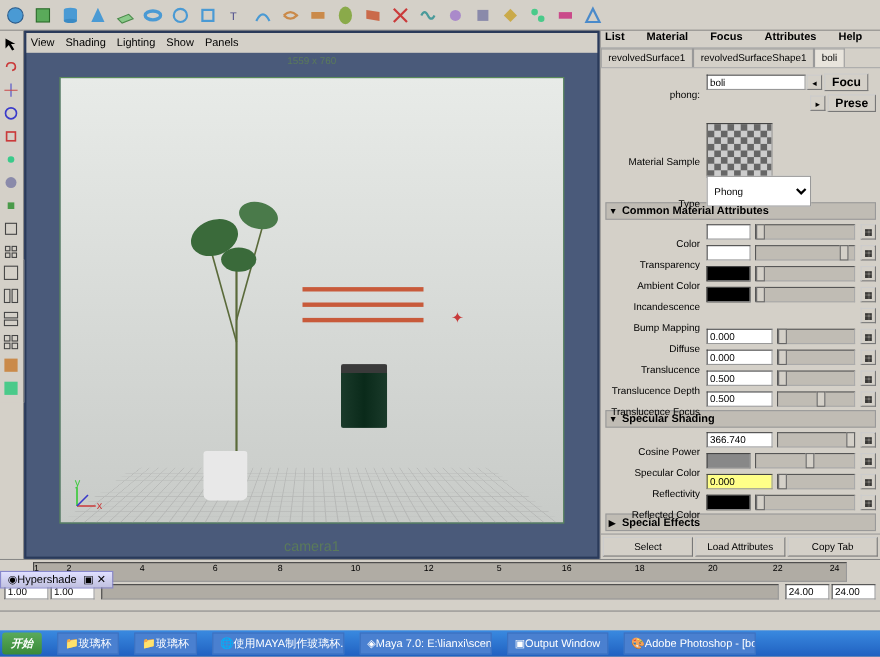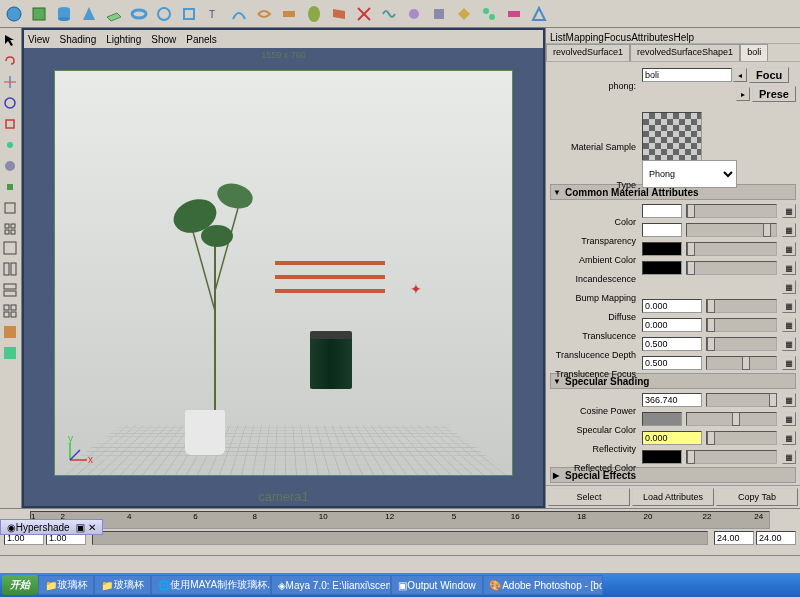--- a/index.html
+++ b/index.html
@@ -23,21 +23,21 @@
 .pot { position: absolute; left: 130px; bottom: 20px; width: 40px; height: 45px; background: #e8e8e8; border-radius: 3px 3px 6px 6px; }
 .cylinder { position: absolute; left: 255px; top: 260px; width: 42px; height: 58px; background: linear-gradient(90deg, #1a3a2a, #0a2a1a, #1a3a2a); border-radius: 2px; border-top: 8px solid #3a3a3a; }
 .floor-grid { position: absolute; bottom: 0; left: 0; right: 0; height: 140px; background: repeating-linear-gradient(90deg, transparent, transparent 10px, #999 10px, #999 11px), repeating-linear-gradient(0deg, transparent, transparent 10px, #999 10px, #999 11px); opacity: 0.4; transform: perspective(300px) rotateX(60deg); transform-origin: bottom; }
 .red-lines { position: absolute; left: 220px; top: 190px; }
 .red-line { width: 110px; height: 4px; background: #c85a3a; margin-bottom: 10px; }
 .red-cross { position: absolute; left: 355px; top: 210px; color: #c83a3a; font-size: 14px; }
 .axis-gizmo { position: absolute; left: 10px; bottom: 10px; width: 30px; height: 30px; }
 .cam-label { position: absolute; bottom: 2px; left: 50%; transform: translateX(-50%); color: #5a7a5a; font-size: 13px; }
 
 .attr-panel { width: 255px; background: #d4d0c8; border-left: 1px solid #808080; display: flex; flex-direction: column; overflow: hidden; }
-.attr-menu { height: 16px; display: flex; align-items: flex-end; gap: 0; padding: 0 4px; border-bottom: 1px solid #aaa; }
+.attr-menu { height: 16px; display: flex; align-items: flex-start; gap: 20px; padding: 0 4px; border-bottom: 1px solid #aaa; font-weight: bold; }
 .attr-menu span { cursor: pointer; }
 .attr-tabs { display: flex; height: 18px; border-bottom: 1px solid #aaa; }
 .attr-tab { padding: 2px 6px; background: #d4d0c8; border: 1px solid #999; border-bottom: none; cursor: pointer; font-size: 9px; }
 .attr-tab.active { background: #e8e4dc; }
 .attr-content { flex: 1; overflow-y: auto; padding: 4px; }
 .attr-row { display: flex; align-items: center; height: 18px; margin-bottom: 1px; }
 .attr-label { width: 92px; text-align: right; padding-right: 6px; font-size: 9px; margin-top: 21px; }
 .attr-input { width: 60px; height: 14px; border: 1px inset #999; background: white; padding: 0 2px; font-size: 9px; }
 .attr-input.yellow { background: #ffff88; }
 .slider { flex: 1; height: 14px; background: #c0bcb4; margin: 0 4px; border: 1px inset #aaa; position: relative; }
@@ -52,21 +52,21 @@
 .attr-bottom-btns { display: flex; padding: 2px; gap: 2px; border-top: 1px solid #999; }
 .attr-bottom-btns button { flex: 1; height: 18px; border: 1px outset #ccc; background: #d4d0c8; cursor: pointer; font-size: 9px; }
 
 .timeline { height: 38px; background: #d4d0c8; border-top: 1px solid #808080; }
 .time-ruler { height: 18px; background: #b0aca4; border: 1px inset #999; margin: 2px 30px; position: relative; display: flex; font-size: 9px; }
 .time-tick { position: absolute; top: 0; font-size: 8px; }
 .time-fields { display: flex; align-items: center; padding: 0 4px; gap: 2px; }
 .time-input { width: 40px; height: 14px; border: 1px inset #999; background: white; font-size: 9px; padding: 0 2px; }
 .time-track { flex: 1; height: 14px; background: #b0aca4; border: 1px inset #999; margin: 0 4px; }
 
-.taskbar { height: 24px; background: linear-gradient(180deg, #3a8ae0, #2060c0); display: flex; align-items: center; padding: 0 2px; gap: 0; position: absolute; bottom: 0; left: 0; right: 0; }
+.taskbar { height: 24px; background: linear-gradient(180deg, #3a8ae0, #2060c0); display: flex; align-items: center; padding: 0 2px; gap: 14px; position: absolute; bottom: 0; left: 0; right: 0; }
 .start-btn { height: 20px; padding: 0 8px; background: linear-gradient(180deg, #5aaa5a, #3a8a3a); color: white; border-radius: 3px; display: flex; align-items: center; cursor: pointer; font-size: 10px; font-style: italic; font-weight: bold; }
 .task-btn { height: 20px; padding: 0 6px; background: #4a80d0; color: white; border: 1px solid #3a70c0; display: flex; align-items: center; cursor: pointer; font-size: 9px; max-width: 120px; overflow: hidden; white-space: nowrap; }
 
 .hypershade-tab { position: absolute; left: 0; bottom: 62px; display: flex; align-items: center; background: linear-gradient(180deg, #e0e0ff, #c0c0e0); height: 16px; padding: 0 6px; font-size: 9px; border: 1px solid #8888cc; }
 
 .status-bar { position: absolute; bottom: 24px; left: 0; right: 0; height: 18px; background: #d4d0c8; border-top: 1px solid #888; }
 </style>
 </head>
 <body>
 
@@ -284,21 +284,21 @@
           <text x="23" y="28" font-size="6" fill="#ca3a3a">x</text>
         </svg>
       </div>
     </div>
     <div class="cam-label">camera1</div>
   </div>
 
   <div class="attr-panel">
     <div class="attr-menu">
       <span>List</span>
-      <span>Mapping</span>
+      <span>Material</span>
       <span>Focus</span>
       <span>Attributes</span>
       <span>Help</span>
     </div>
     <div class="attr-tabs">
       <div class="attr-tab">revolvedSurface1</div>
       <div class="attr-tab">revolvedSurfaceShape1</div>
       <div class="attr-tab active">boli</div>
     </div>
     <div class="attr-content">

